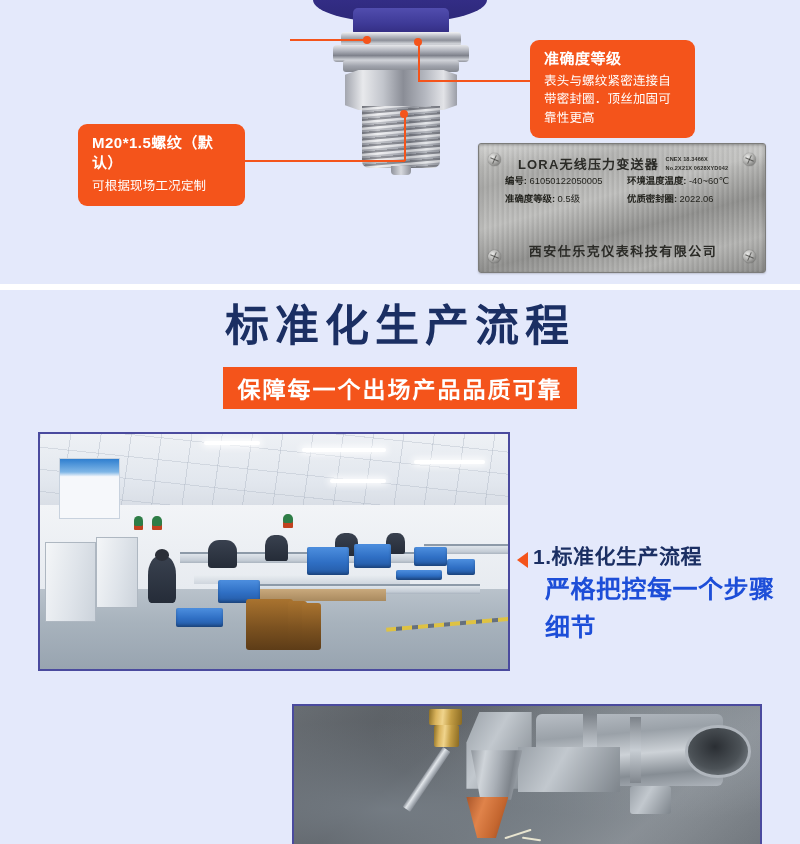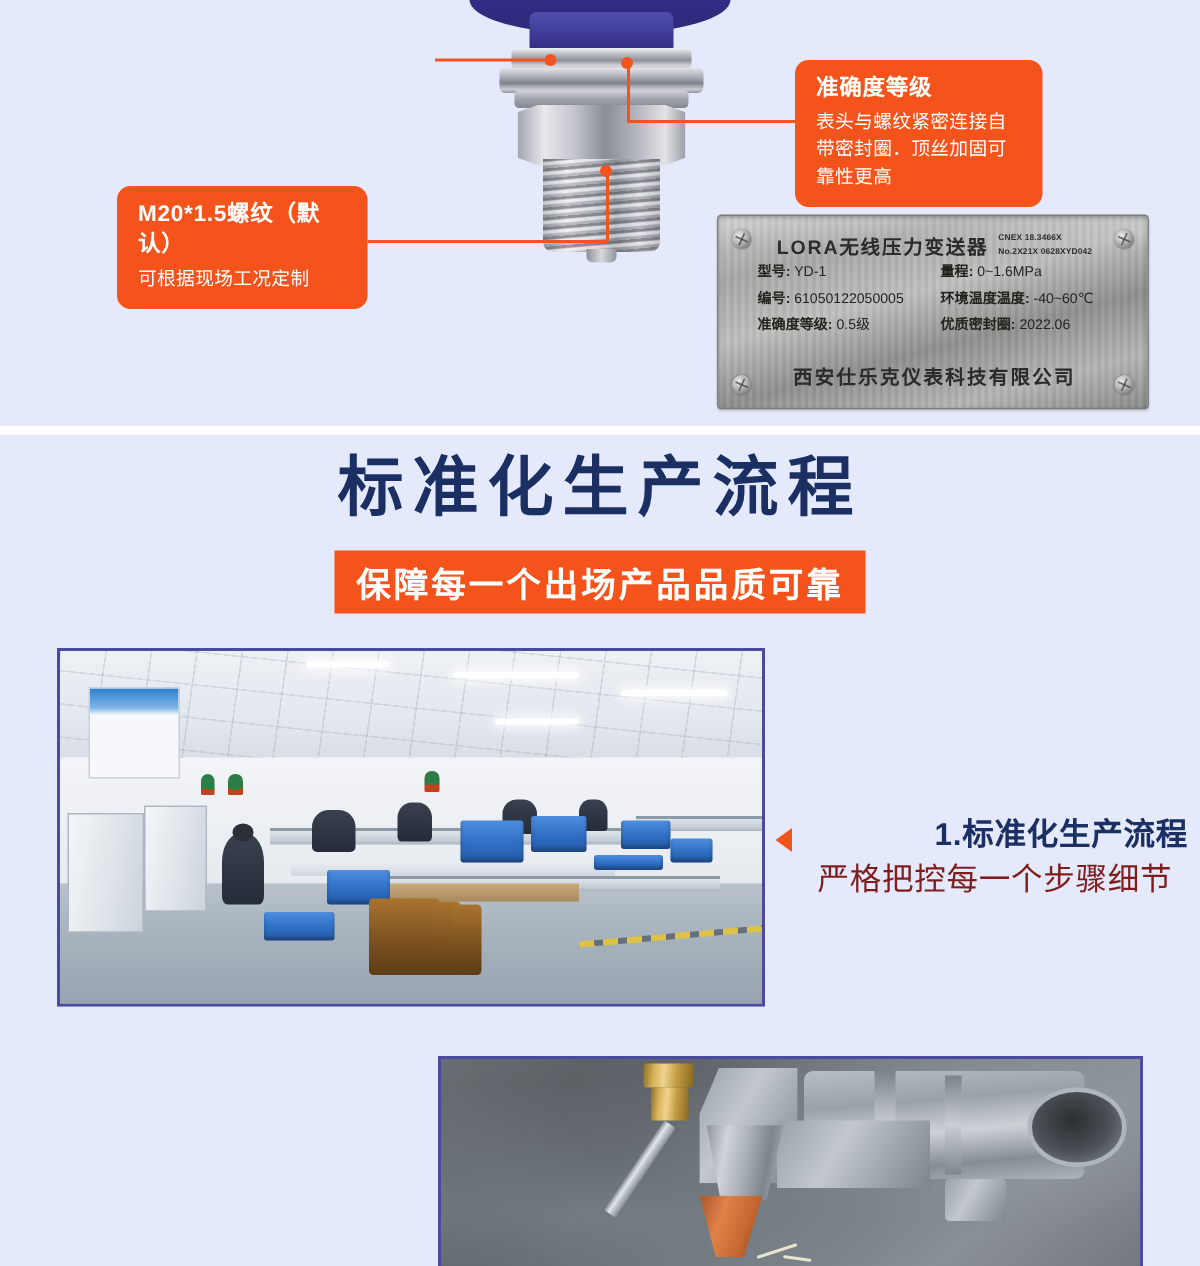--- a/index.html
+++ b/index.html
@@ -372,28 +372,27 @@
     border-bottom: 8px solid transparent;
     border-right: 11px solid #f4541b;
   }
   .cap-line1 {
     margin-left: 16px;
     font-size: 21px;
     font-weight: bold;
     letter-spacing: .5px;
     color: #1b2f63;
     line-height: 1.35;
-    text-align: right;
   }
   .cap-line2 {
     margin-left: 28px;
-    font-size: 21px;
-    font-weight: normal;
+    font-size: 25px;
+    font-weight: bold;
     letter-spacing: .5px;
-    color: #7f1d1d;
+    color: #1d4ed8;
     line-height: 1.5;
   }
 
   
   .photo-welding {
     position: absolute;
     left: 292px; top: 414px;
     width: 470px; height: 140px;
     border: 2px solid #4a4a9e;
     border-bottom: none;
@@ -502,30 +501,20 @@
 
       <div class="np-header">
         <span class="np-title">LORA无线压力变送器</span>
         <span class="np-cert">
           <span>CNEX 18.3466X</span><br>
           <span>No.2X21X 0628XYD042</span>
         </span>
       </div>
 
       <div class="np-grid">
-        <div class="np-row">
-          <div class="np-cell left">
-            <span class="lbl">型号:</span>
-            <span>YD-1</span>
-          </div>
-          <div class="np-cell">
-            <span class="lbl">量程:</span>
-            <span>0~1.6MPa</span>
-          </div>
-        </div>
         <div class="np-row">
           <div class="np-cell left">
             <span class="lbl">编号:</span>
             <span>61050122050005</span>
           </div>
           <div class="np-cell">
             <span class="lbl">环境温度温度:</span>
             <span>-40~60℃</span>
           </div>
         </div>

